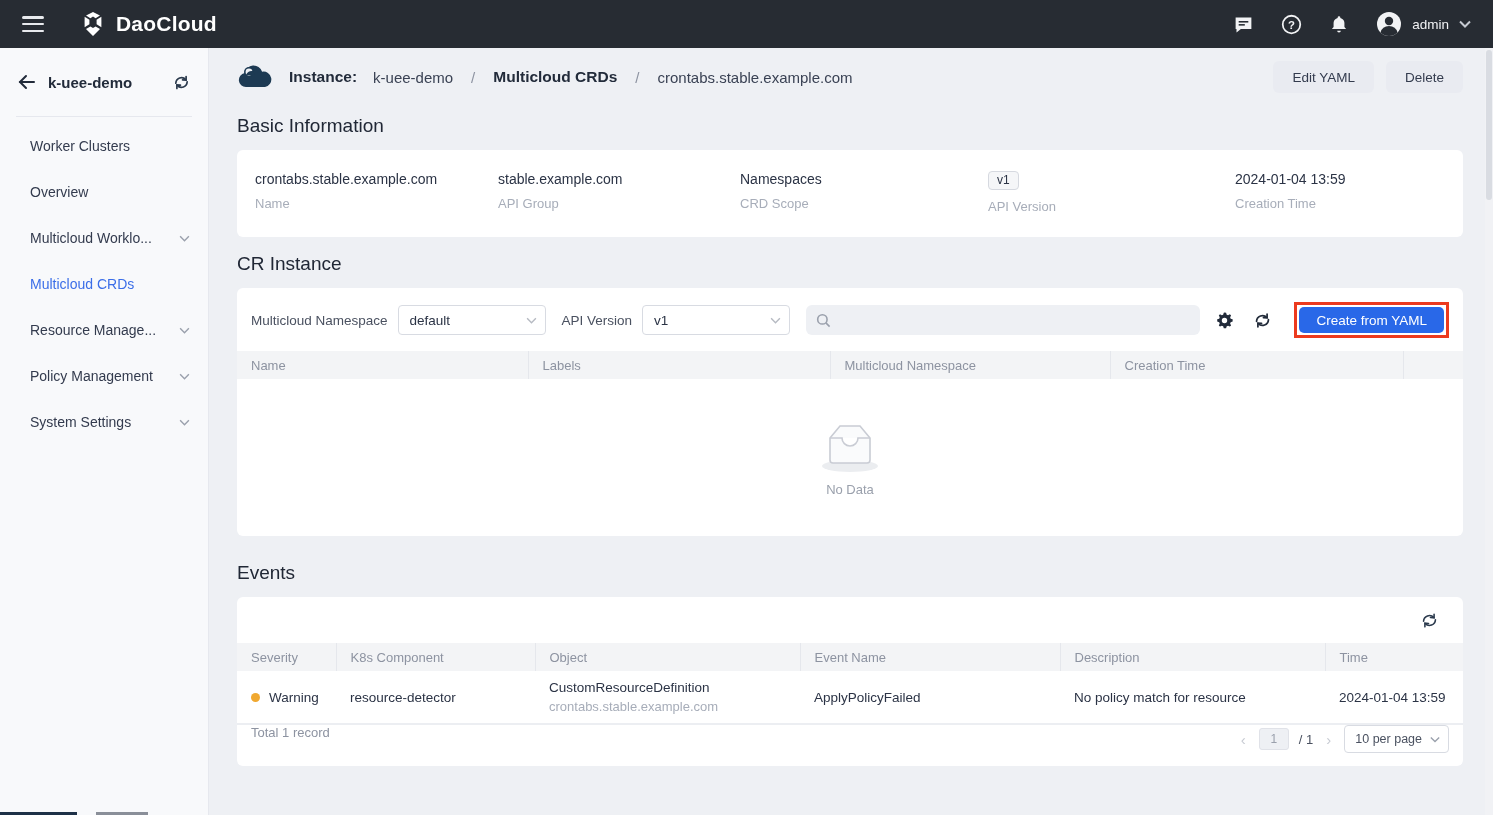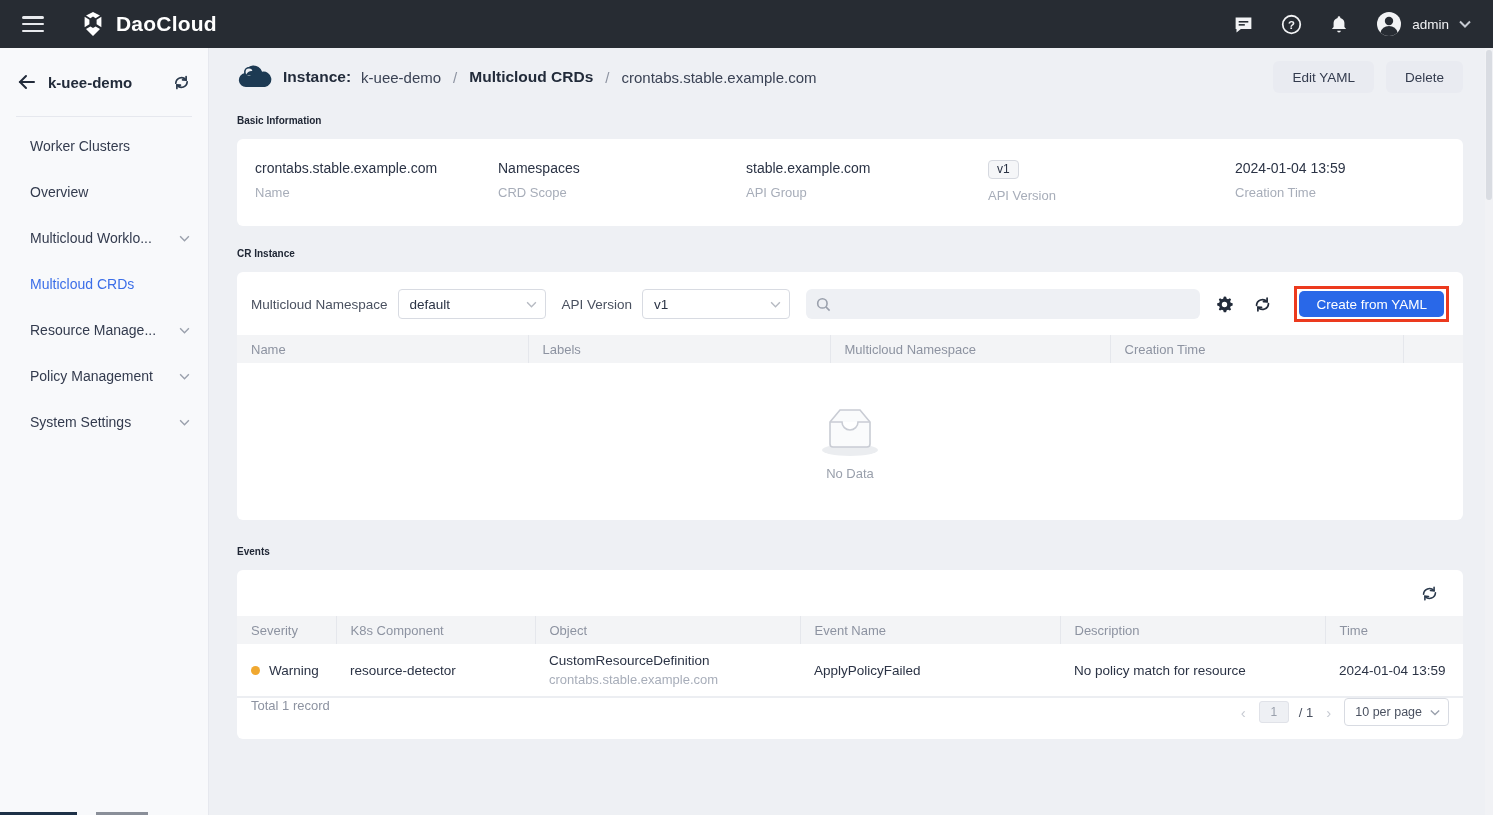--- a/index.html
+++ b/index.html
@@ -24,28 +24,28 @@
   .side-title { font-size:15px; font-weight:bold; color:#222b3a; flex:1; }
   .side-divider { height:1px; background:#e6e8ee; margin:0 16px; }
   .menu { padding-top:6px; }
   .menu-item { height:46px; display:flex; align-items:center; padding:0 18px 0 30px; font-size:14px; color:#333b4e; cursor:pointer; }
   .menu-item .mi-label { flex:1; }
   .menu-item.active { color:#3b6ee8; }
   .chev { color:#9aa0ac; display:flex; align-items:center; }
 
   
   .main { flex:1; padding:0 30px 0 28px; overflow:hidden; }
-  .crumb-row { height:58px; display:flex; align-items:center; gap:10px; }
+  .crumb-row { height:58px; display:flex; align-items:center; gap:16px; }
   .crumb-row .sep { color:#8d93a1; font-size:15px; margin:0 2px; }
   .crumb-bold { font-weight:bold; color:#222b3a; font-size:15.5px; }
   .crumb-txt { color:#3a4254; font-size:15px; }
   .crumb-actions { margin-left:auto; display:flex; gap:12px; }
   .ghost-btn { background:#e9ebf1; border:none; border-radius:6px; height:32px; padding:0 19px; font-size:13.5px; color:#333b4e; font-family:inherit; cursor:pointer; }
 
-  .section-title { font-size:10px; font-weight:bold; color:#202735; margin-top:9px; }
+  .section-title { font-size:19px; font-weight:normal; color:#202735; margin-top:9px; }
   .card { background:#ffffff; border-radius:6px; margin-top:13px; }
 
   
   .bi-card { display:flex; padding:21px 0 23px 18px; }
   .bi-field .bi-value { font-size:14px; color:#2b3345; }
   .bi-field .bi-label { font-size:13px; color:#a7adb9; margin-top:9px; }
   .bi-f1{width:243px;} .bi-f2{width:248px;} .bi-f3{width:242px;} .bi-f4{width:247px;} .bi-f5{flex:1;}
   .badge { display:inline-block; border:1px solid #d6d9e0; background:#f5f6f8; border-radius:4px; font-size:12px; line-height:17px; padding:0 8px; color:#2b3345; }
 
   
@@ -234,39 +234,39 @@
         <button class="ghost-btn">Delete</button>
       </div>
     </div>
 
     <div class="section-title">Basic Information</div>
     <div class="card bi-card">
       <div class="bi-field bi-f1">
         <div class="bi-value">crontabs.stable.example.com</div>
         <div class="bi-label">Name</div>
       </div>
+      <div class="bi-field bi-f3">
+        <div class="bi-value">stable.example.com</div>
+        <div class="bi-label">API Group</div>
+      </div>
       <div class="bi-field bi-f2">
         <div class="bi-value">Namespaces</div>
         <div class="bi-label">CRD Scope</div>
       </div>
-      <div class="bi-field bi-f3">
-        <div class="bi-value">stable.example.com</div>
-        <div class="bi-label">API Group</div>
-      </div>
       <div class="bi-field bi-f4">
         <div class="bi-value"><span class="badge">v1</span></div>
         <div class="bi-label">API Version</div>
       </div>
       <div class="bi-field bi-f5">
         <div class="bi-value">2024-01-04 13:59</div>
         <div class="bi-label">Creation Time</div>
       </div>
     </div>
 
-    <div class="section-title" style="margin-top:22px;">CR Instance</div>
+    <div class="section-title" style="margin-top:16px;">CR Instance</div>
     <div class="card">
       <div class="filter-row">
         <span class="f-label">Multicloud Namespace</span>
         <div class="select">
           <span class="sel-val">default</span>
           <span class="chev">
               <svg width="11" height="7" viewBox="0 0 12 8" fill="none" stroke="#b6bac2" stroke-width="1.6">
                 <polyline points="1,1.5 6,6.5 11,1.5"></polyline>
               </svg>
             </span>

